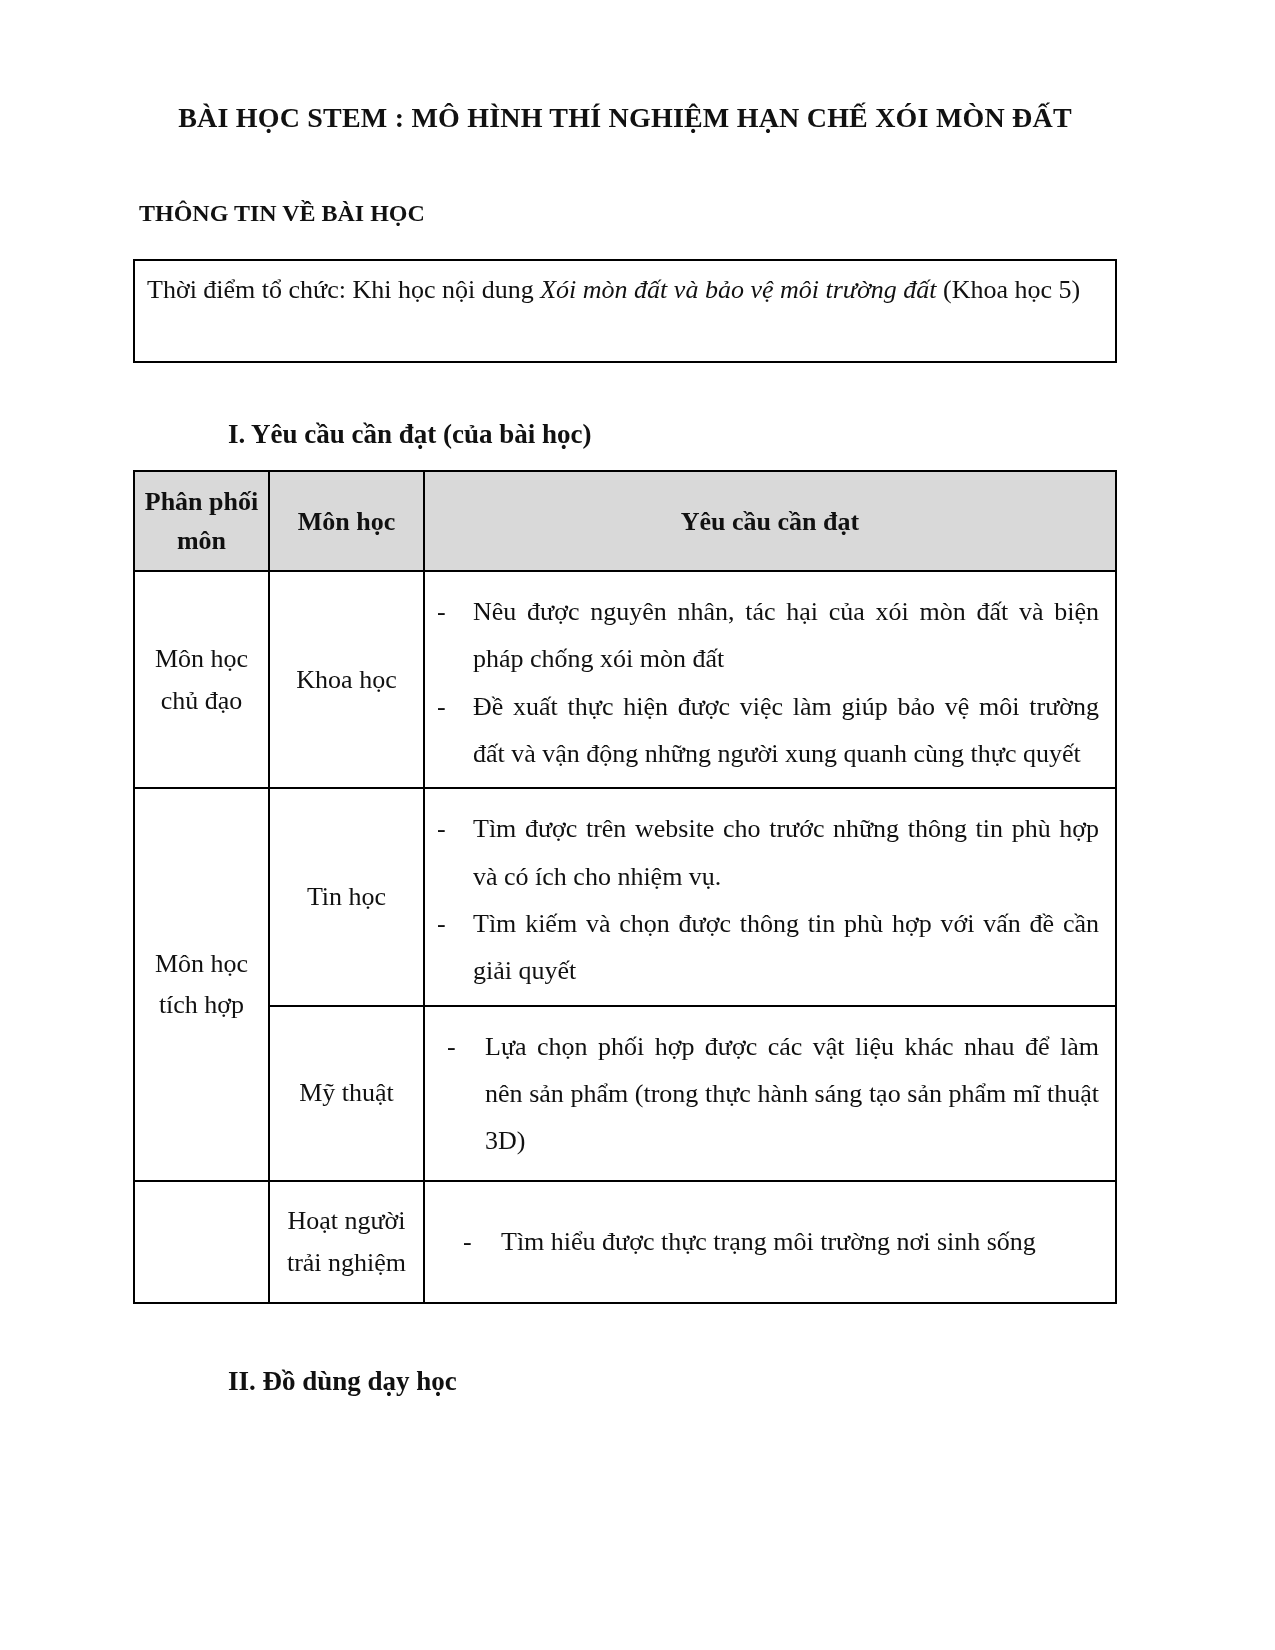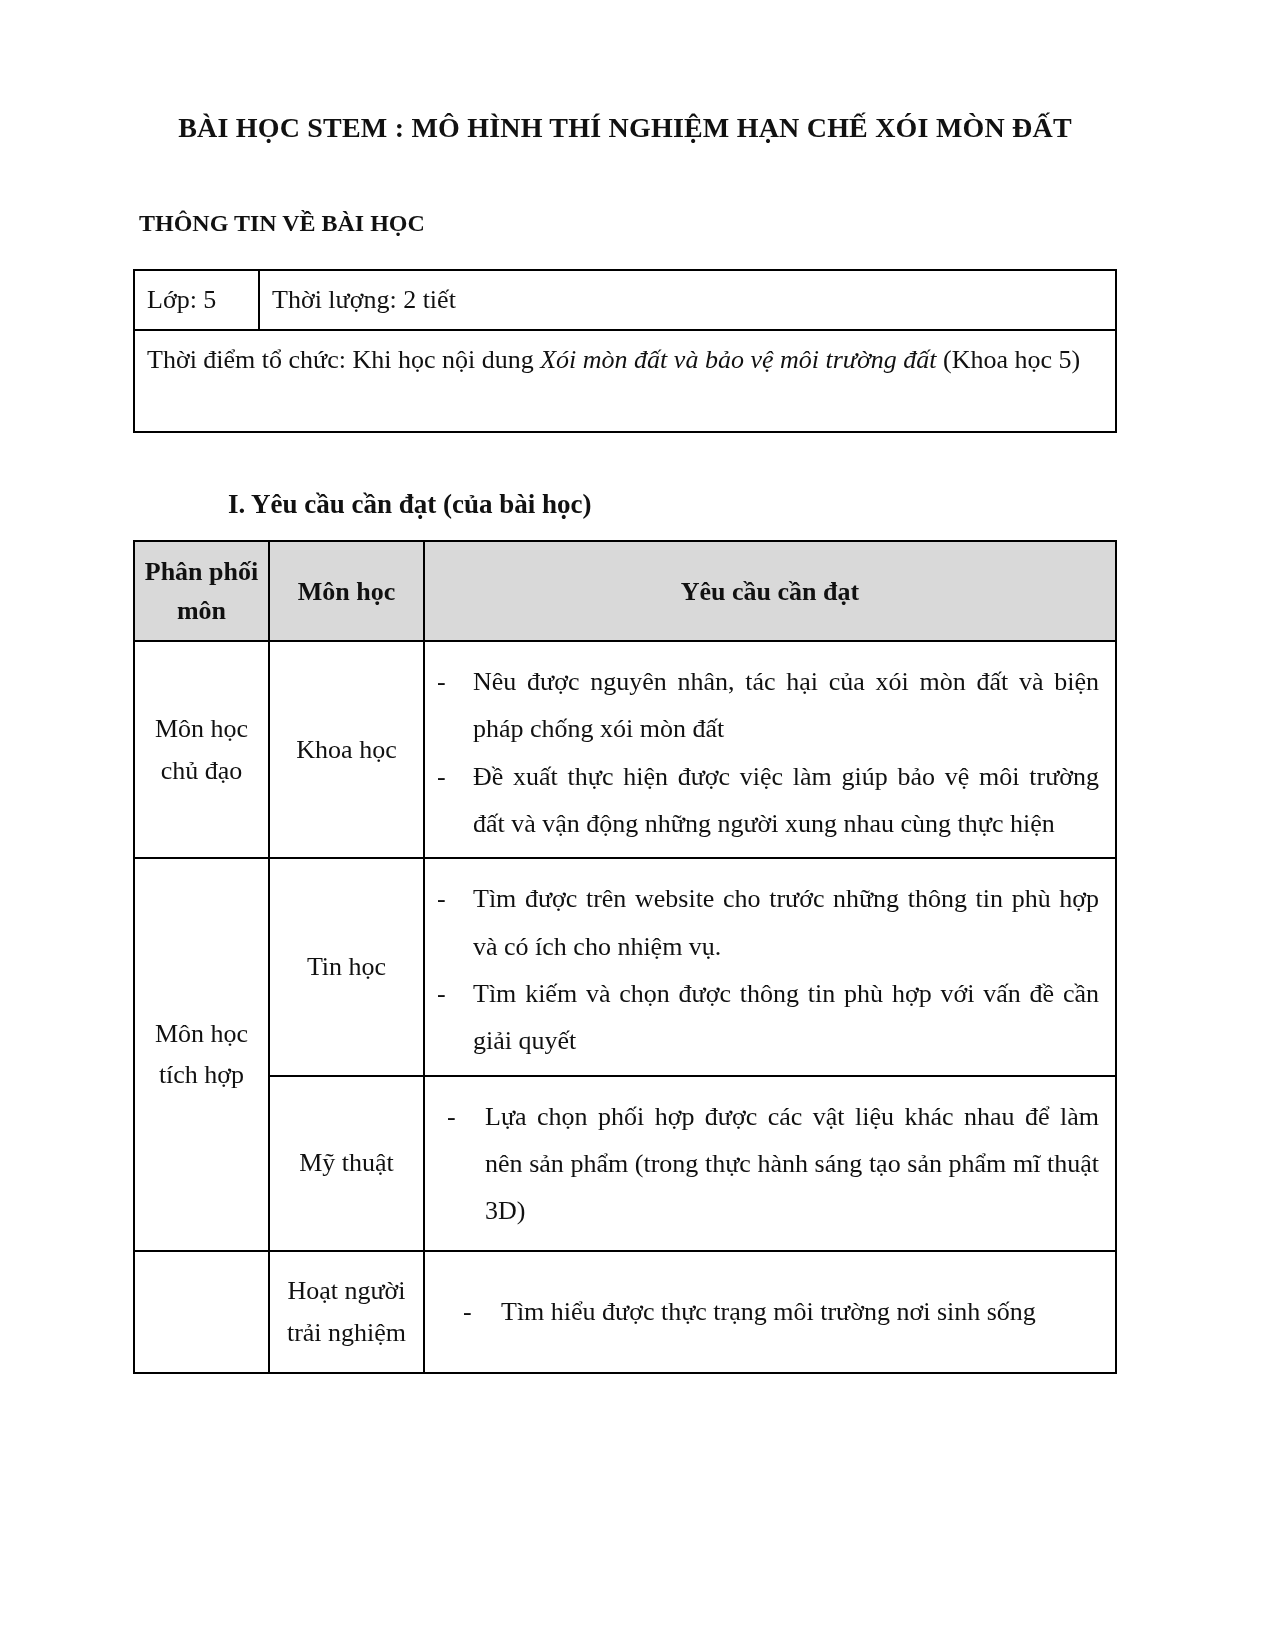--- a/index.html
+++ b/index.html
@@ -5,21 +5,21 @@
   * { margin: 0; padding: 0; box-sizing: border-box; }
   html, body { background: #ffffff; }
   body {
     font-family: "Liberation Serif", "DejaVu Serif", serif;
     color: #111111;
   }
   .page {
     position: relative;
     width: 1275px;
     height: 1426px;
-    margin: 12px auto;
+    margin: 2px auto;
     background: #ffffff;
     padding: 100px 158px 40px 133px;
     overflow: hidden;
   }
   .doc-title {
     text-align: center;
     font-weight: bold;
     font-size: 28px;
     letter-spacing: 0.2px;
   }
@@ -101,24 +101,20 @@
 <body>
 
 <div class="page">
 
   <div class="doc-title">BÀI HỌC STEM : MÔ HÌNH THÍ NGHIỆM HẠN CHẾ XÓI MÒN ĐẤT</div>
 
   <div class="info-heading">THÔNG TIN VỀ BÀI HỌC</div>
 
   <table class="info-table">
     <tbody>
-        <tr class="row-top">
-      <td class="col-grade">Lớp: 5</td>
-      <td>Thời lượng: 2  tiết</td>
-    </tr>
     <tr class="row-time">
       <td colspan="2">
         <span>Thời điểm tổ chức:  Khi học nội dung </span><i>Xói mòn đất và bảo vệ môi trường đất</i><span> (Khoa học 5)</span>
       </td>
     </tr>
   </tbody>
     </table>
 
   <div class="section-heading section-i">I. Yêu cầu cần đạt (của bài học)</div>
 
@@ -138,21 +134,21 @@
     <tr class="r1">
       <td class="cat">Môn học chủ đạo</td>
       <td class="subj">Khoa học</td>
       <td class="req">
         <div class="bullet">
           <span class="dash">-</span>
           <span class="bullet-text">Nêu được nguyên nhân, tác hại của xói mòn đất và biện pháp chống xói mòn đất</span>
         </div>
         <div class="bullet">
           <span class="dash">-</span>
-          <span class="bullet-text">Đề xuất thực hiện được việc làm giúp bảo vệ môi trường đất và vận động những người xung nhau cùng thực hiện</span>
+          <span class="bullet-text">Đề xuất thực hiện được việc làm giúp bảo vệ môi trường đất và vận động những người xung quanh cùng thực quyết</span>
         </div>
       </td>
     </tr>
 
     <tr class="r2">
       <td class="cat" rowspan="2">Môn học tích hợp</td>
       <td class="subj">Tin học</td>
       <td class="req">
         <div class="bullet">
           <span class="dash">-</span>
@@ -181,14 +177,15 @@
       <td class="req">
         <div class="bullet indent-2">
           <span class="dash">-</span>
           <span class="bullet-text">Tìm hiểu được thực trạng môi trường nơi sinh sống</span>
         </div>
       </td>
     </tr>
   </tbody>
     </table>
 
+  <div class="section-heading section-ii">II. Đồ dùng dạy học</div>
 
 </div>
 
 </body></html>

